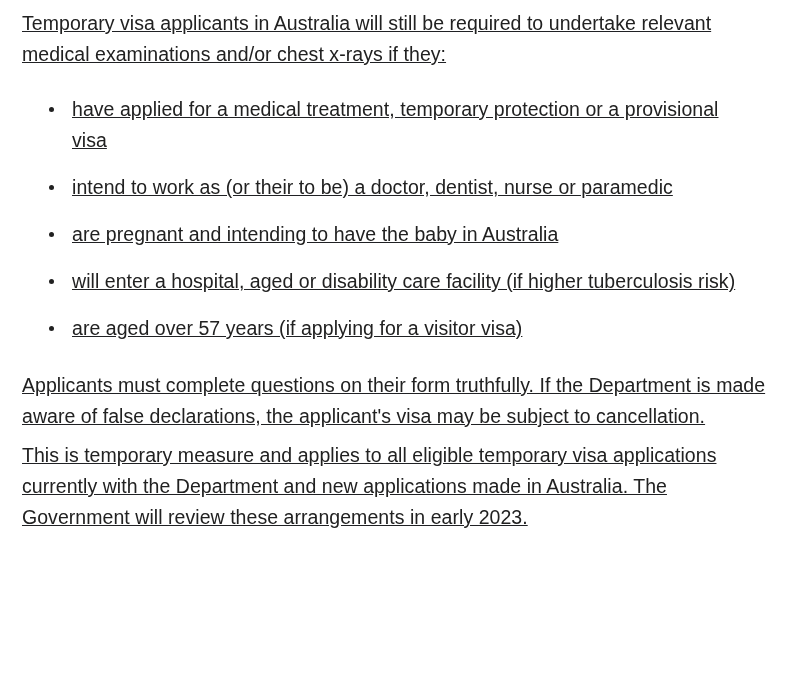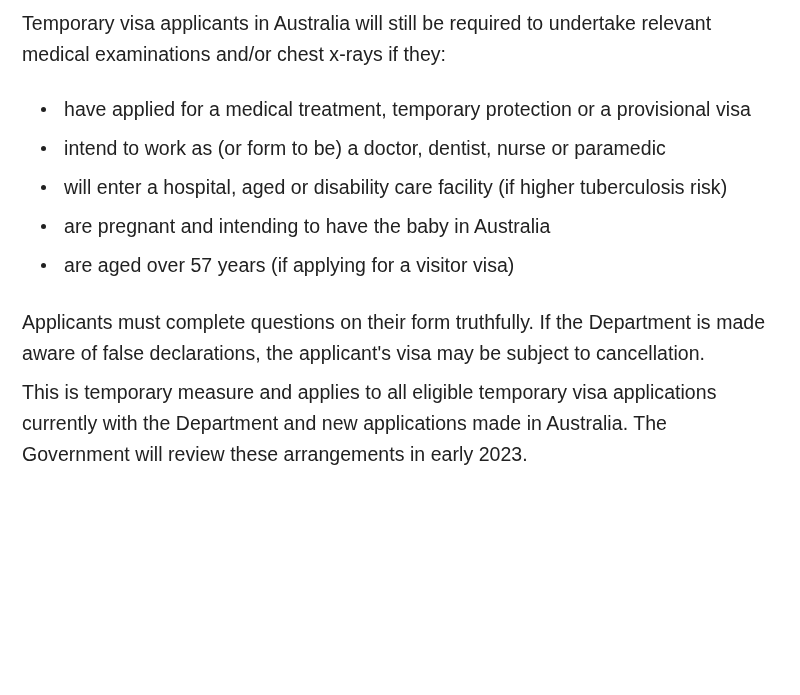--- a/index.html
+++ b/index.html
@@ -13,20 +13,21 @@
     font-family: "Liberation Sans", sans-serif;
     color: #202124;
     overflow: hidden;
   }
   .page {
     box-sizing: border-box;
     width: 800px;
     height: 695px;
     padding: 8px 30px 0 22px;
     background: #ffffff;
+    text-decoration: underline;
   }
   .para {
     font-size: 19.5px;
     line-height: 31px;
     color: #212121;
     margin: 0 0 18px 0;
     letter-spacing: 0.05px;
   }
   .para.intro {
     margin-bottom: 24px;
@@ -35,21 +36,21 @@
     list-style: none;
     margin: 0 0 26px 0;
     padding: 0;
   }
   ul.bullets li {
     position: relative;
     font-size: 19.5px;
     line-height: 31px;
     color: #212121;
     padding-left: 34px;
-    margin: 8px;
+    margin: 16px;
     letter-spacing: 0.05px;
   }
   ul.bullets li::before {
     content: "";
     position: absolute;
     left: 11px;
     top: 13px;
     width: 5px;
     height: 5px;
     border-radius: 50%;
@@ -64,23 +65,23 @@
 </style>
 </head>
 <body>
 
 <div class="page">
 
   <p class="para intro">Temporary visa applicants in Australia will still be required to undertake relevant medical examinations and/or chest x-rays if they:</p>
 
   <ul class="bullets">
     <li>have applied for a medical treatment, temporary protection or a provisional visa</li>
-    <li>intend to work as (or form to be) a doctor, dentist, nurse or paramedic</li>
+    <li>intend to work as (or their to be) a doctor, dentist, nurse or paramedic</li>
+    <li>are pregnant and intending to have the baby in Australia</li>
     <li>will enter a hospital, aged or disability care facility (if higher tuberculosis risk)</li>
-    <li>are pregnant and intending to have the baby in Australia</li>
     <li>are aged over 57 years (if applying for a visitor visa)</li>
   </ul>
 
   <p class="para tail">Applicants must complete questions on their form truthfully. If the Department is made aware of false declarations, the applicant's visa may be subject to cancellation.</p>
 
   <p class="para last">This is temporary measure and applies to all eligible temporary visa applications currently with the Department and new applications made in Australia. The Government will review these arrangements in early 2023.</p>
 
 </div>
 
 </body></html>

